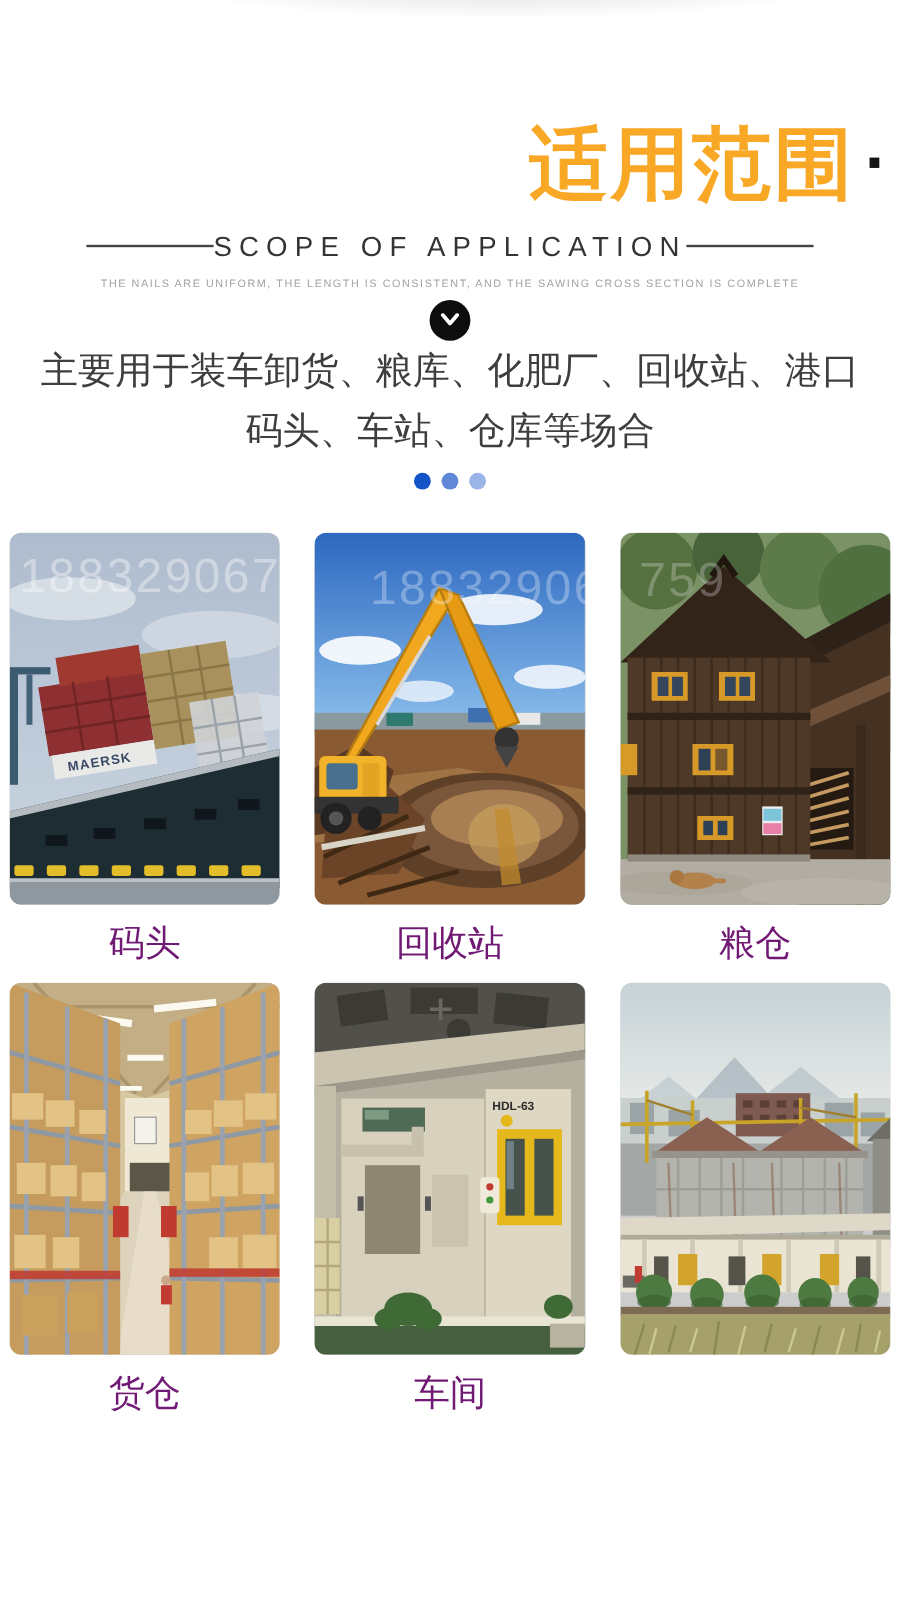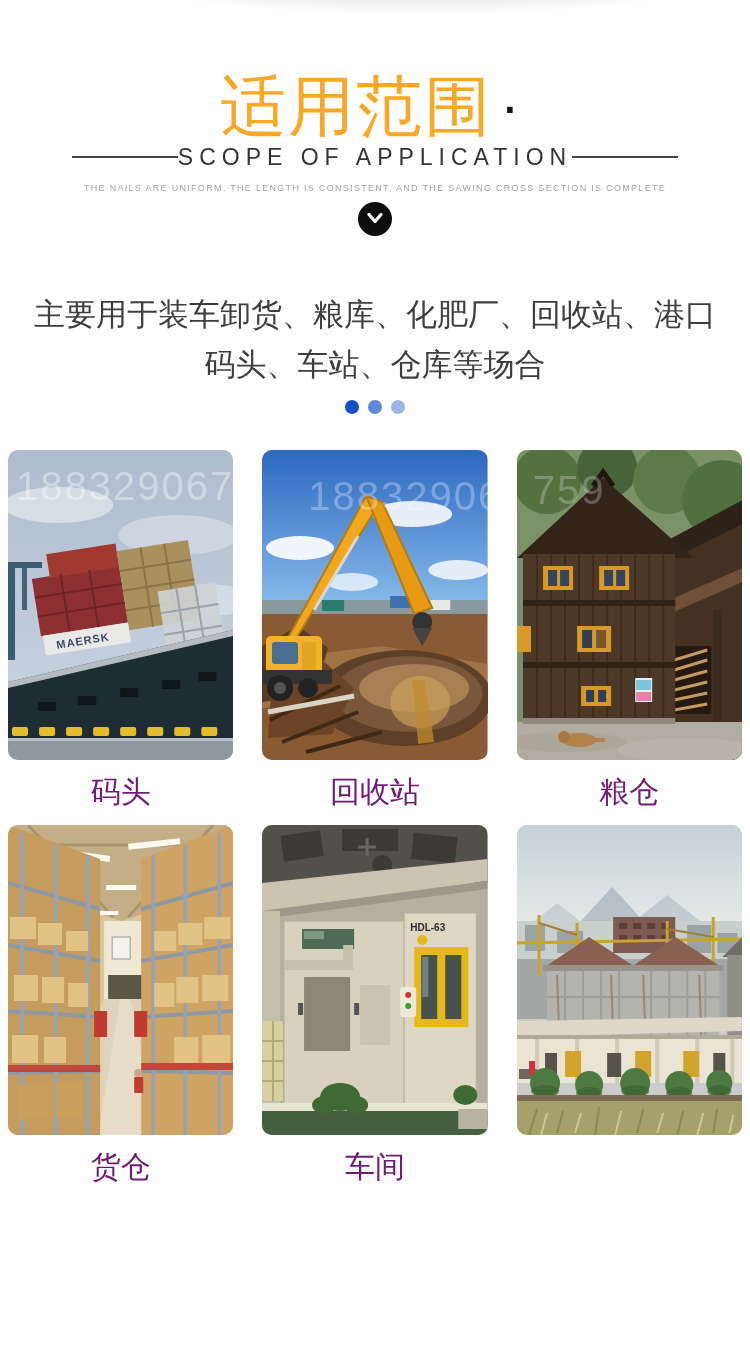--- a/index.html
+++ b/index.html
@@ -6,35 +6,35 @@
   body{
     width:750px;height:1351px;position:relative;overflow:hidden;
     background:#ffffff;font-family:"Liberation Sans",sans-serif;
   }
   .top-shade{
     position:absolute;top:0;left:0;width:100%;height:26px;pointer-events:none;
     background:radial-gradient(55% 200% at 56% -90%, rgba(110,110,110,.30), rgba(255,255,255,0) 75%);
   }
   
   .title-row{
-    padding-top:70px;display:flex;justify-content:center;align-items:center;
-    font-size:66px;font-weight:400;color:#151515;letter-spacing:2px;line-height:1.12;
+    padding-top:100px;display:flex;justify-content:flex-end;align-items:center;
+    font-size:66px;font-weight:700;color:#151515;letter-spacing:2px;line-height:1.12;
   }
   .title-highlight{color:#F9A826;}
   .title-sep{margin:0 8px;font-size:58px;color:#151515;}
-  .subtitle-row{display:flex;justify-content:center;align-items:center;gap:0;}
+  .subtitle-row{margin-top:18px;display:flex;justify-content:center;align-items:center;gap:0;}
   .subtitle-line{width:106px;height:2px;background:#454545;}
   .subtitle{font-size:23px;letter-spacing:6px;color:#343434;}
   .tagline{margin-top:9px;text-align:center;font-size:9px;line-height:16px;letter-spacing:1.3px;color:#a2a2a2;}
   .scroll-circle{
     width:34px;height:34px;border-radius:50%;background:#0d0d0d;
     margin:6px auto 0;display:flex;align-items:center;justify-content:center;
   }
   
-  .intro{margin-top:54px;text-align:center;font-size:31px;line-height:50px;color:#3e3e3e;}
+  .intro{text-align:center;font-size:31px;line-height:50px;color:#3e3e3e;}
   .dots{margin-top:10px;display:flex;justify-content:center;gap:9px;}
   .dot{width:14px;height:14px;border-radius:50%;}
   
   .gallery{margin:36px 8px 0;display:grid;grid-template-columns:repeat(3,1fr);column-gap:29px;}
   .card{margin:0;}
   .photo{position:relative;height:310px;border-radius:10px;overflow:hidden;background:#cccccc;}
   .photo svg{display:block;width:100%;height:100%;}
   .wm{position:absolute;white-space:nowrap;font-weight:400;pointer-events:none;
       color:rgba(255,255,255,.38);}
   .wm-1{top:14px;left:8px;font-size:40px;letter-spacing:2px;}

